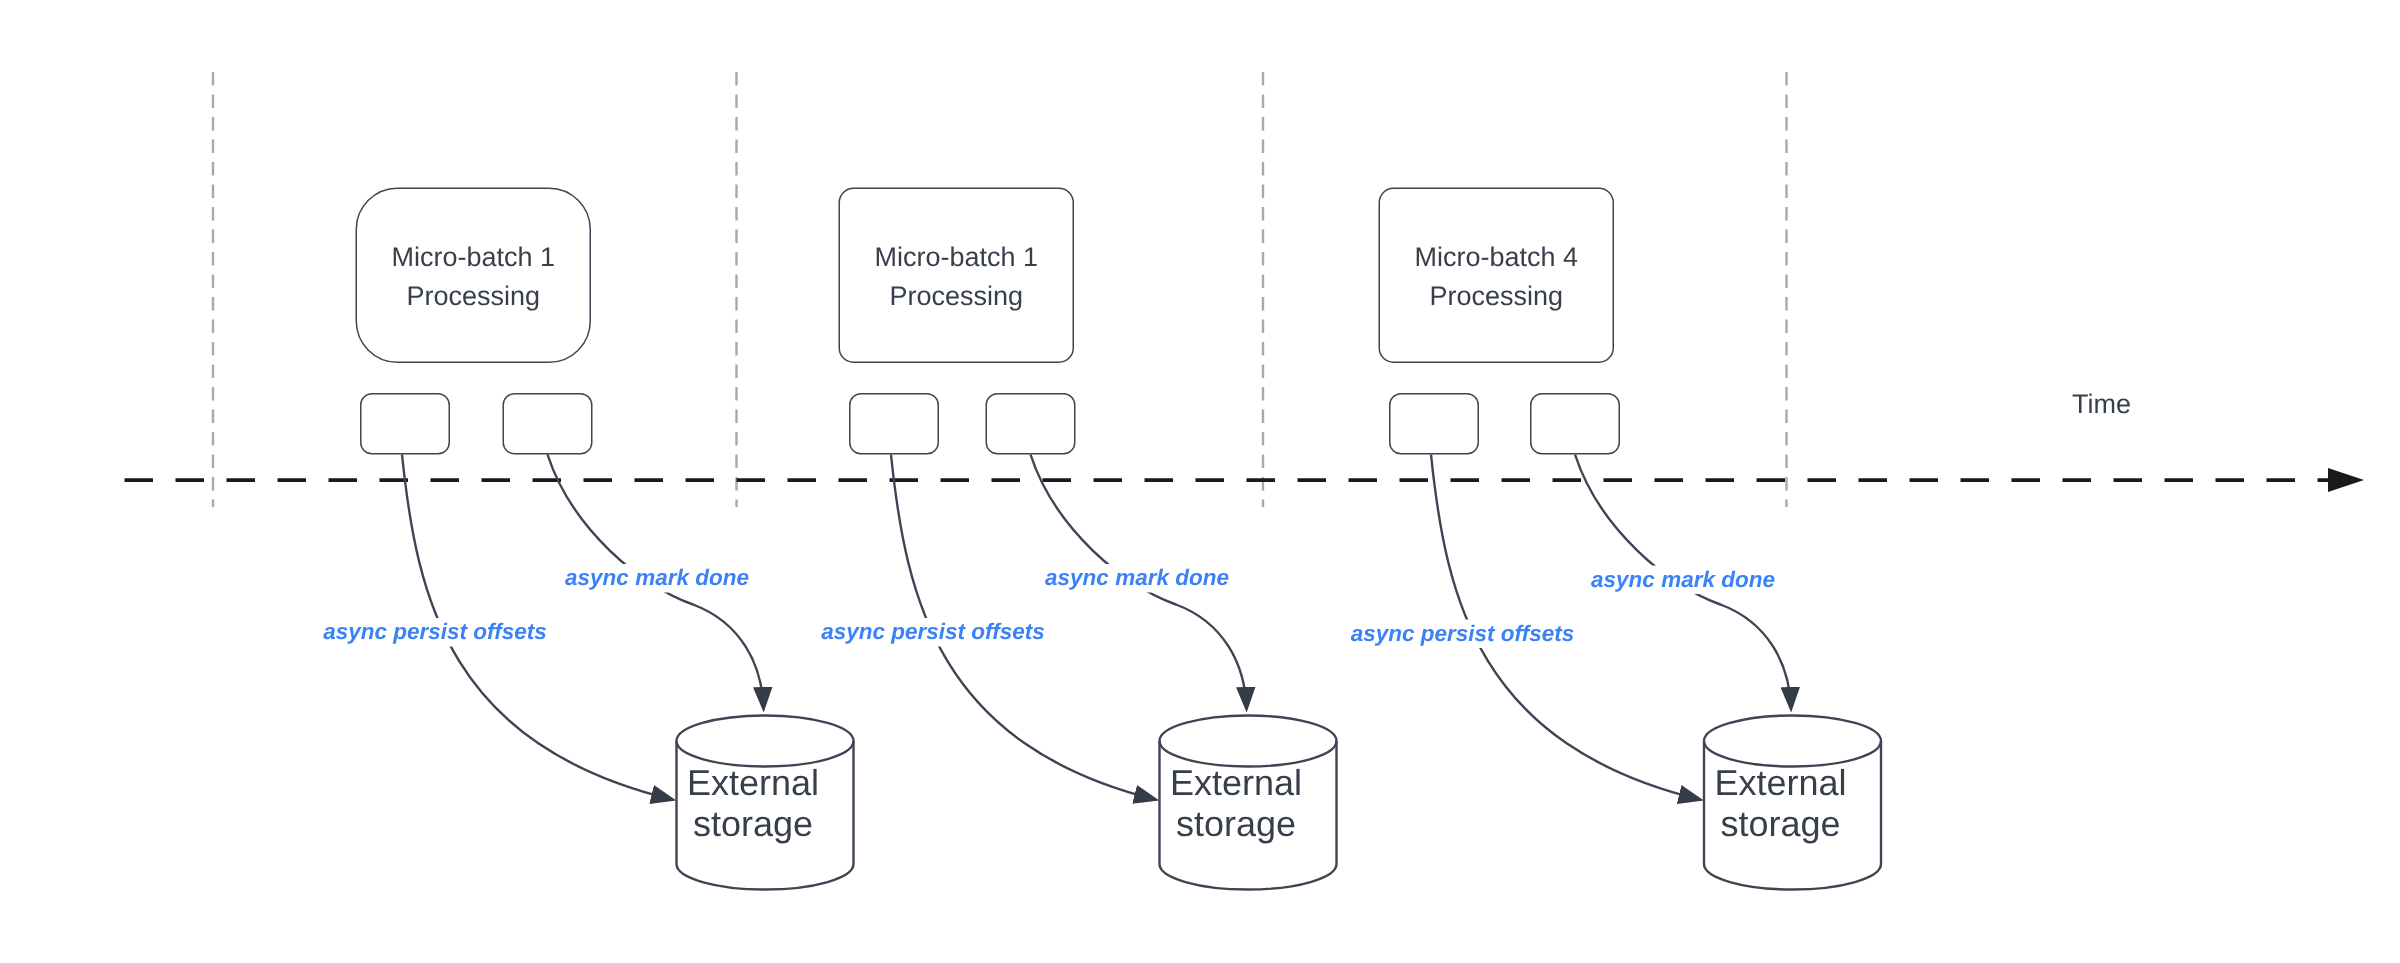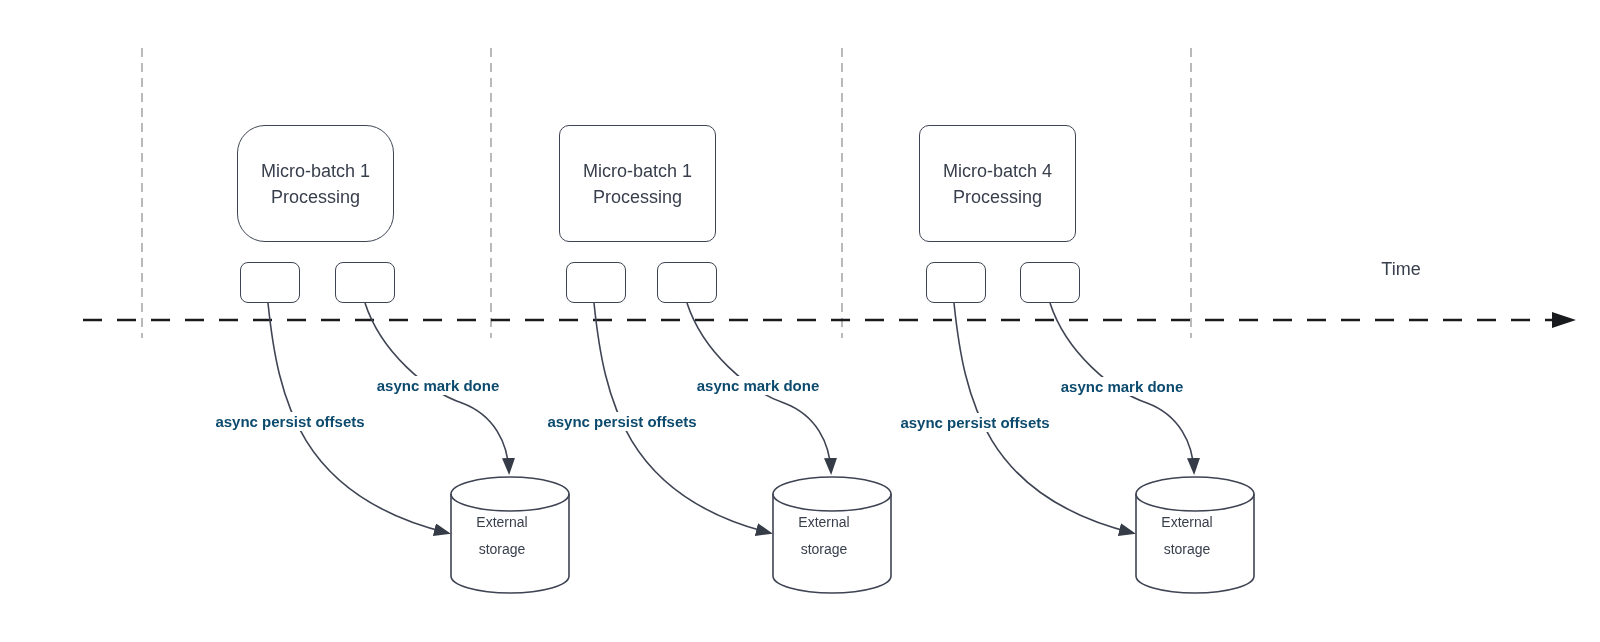--- a/index.html
+++ b/index.html
@@ -38,30 +38,31 @@
     border: 1.5px solid #3e4453;
     border-radius: 8px;
     box-sizing: border-box;
   }
   .arrow-label {
     position: absolute;
     transform: translateX(-50%);
     white-space: nowrap;
     font-size: 15px;
     font-weight: 700;
-    color: #0c4a6e;
+    color: #3b82f6;
     background: #ffffff;
     padding: 0 3px;
     line-height: 19px;
+    font-style: italic;
   }
   .storage-label {
     position: absolute;
     width: 104px;
     text-align: center;
-    font-size: 14px;
+    font-size: 24px;
     line-height: 27px;
     color: #383f4c;
   }
   .time-label {
     position: absolute;
     transform: translateX(-50%);
     font-size: 18px;
     line-height: 22px;
     color: #383f4c;
     white-space: nowrap;

